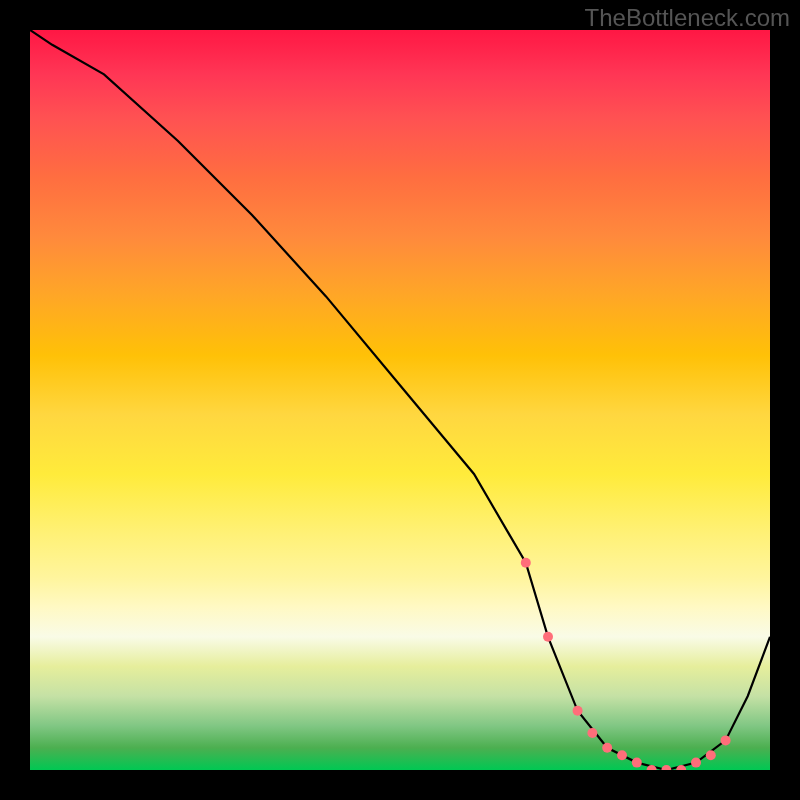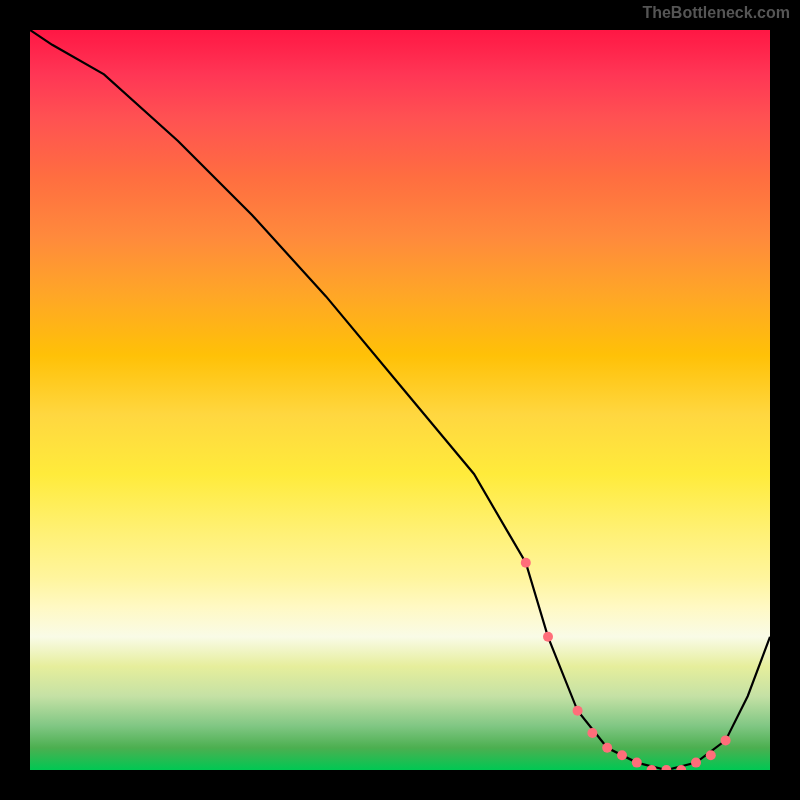--- a/index.html
+++ b/index.html
@@ -9,22 +9,22 @@
     background: #000;
     position: relative;
     font-family: Arial, sans-serif;
     overflow: hidden;
   }
   .attribution {
     position: absolute;
     top: 4px;
     right: 10px;
     color: #555;
-    font-size: 16px;
-    font-weight: 700;
+    font-size: 24px;
+    font-weight: 400;
     z-index: 10;
   }
   .plot-area {
     position: absolute;
     left: 30px;
     top: 30px;
     width: 740px;
     height: 740px;
   }
   .gradient-bg {

